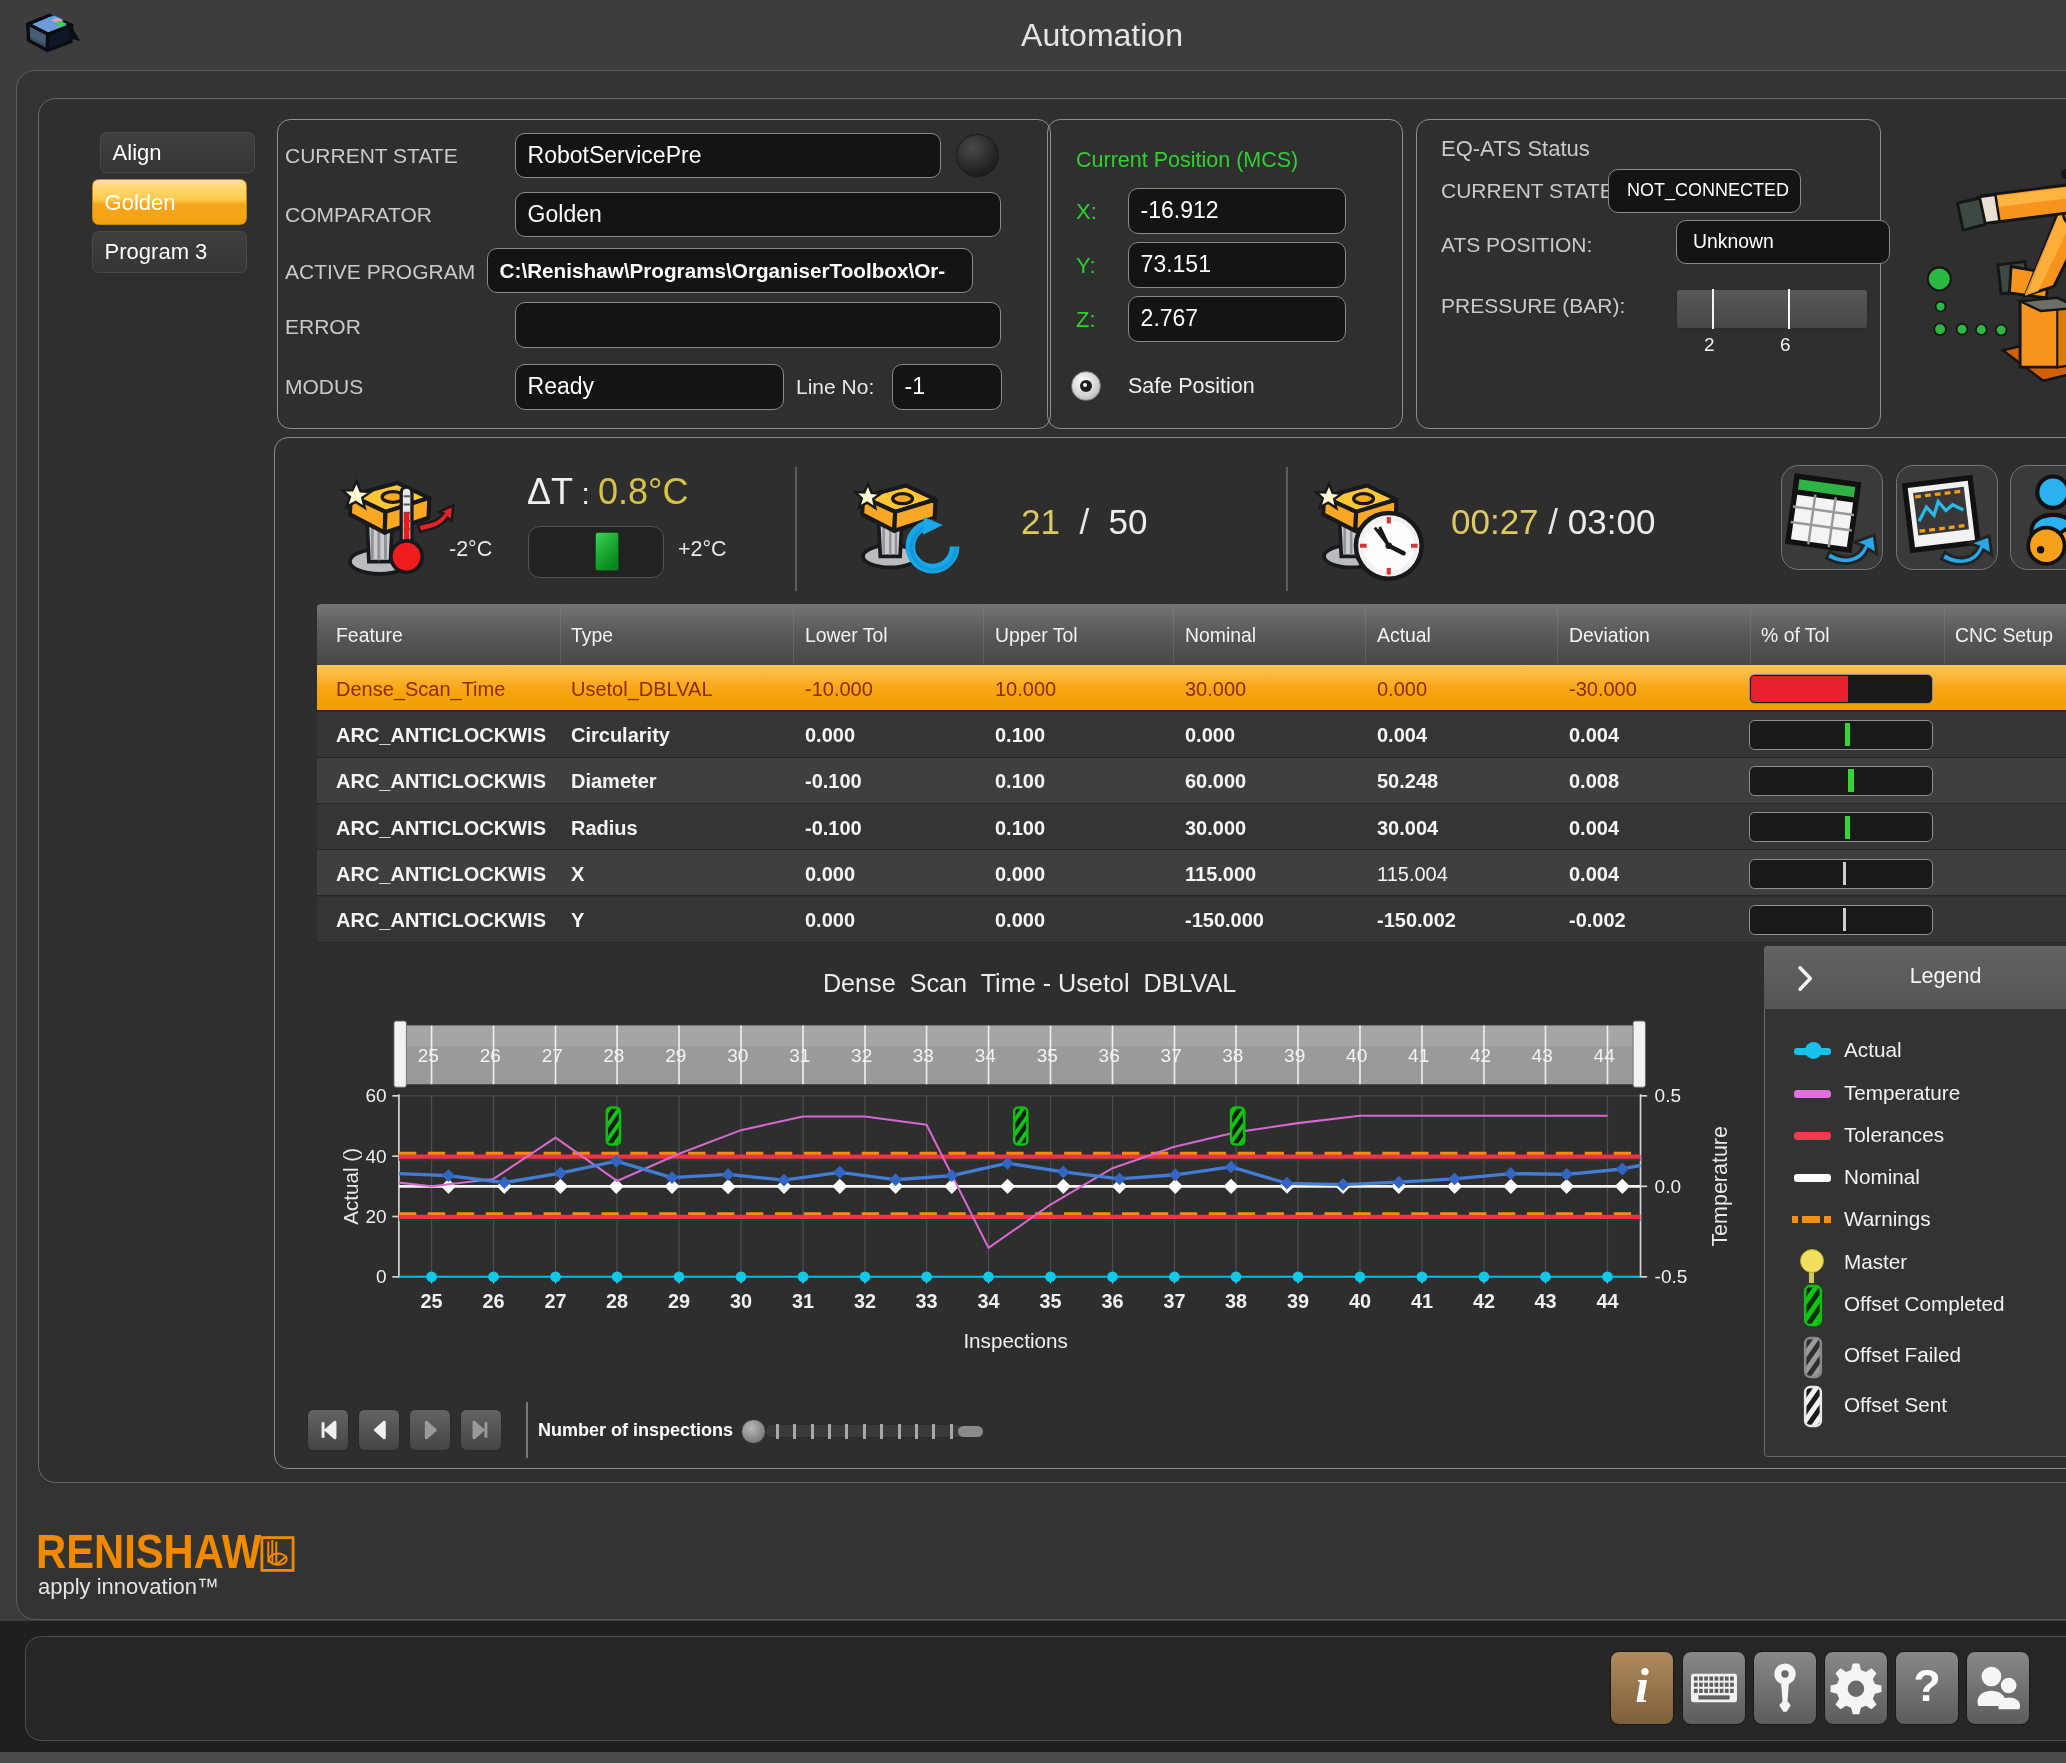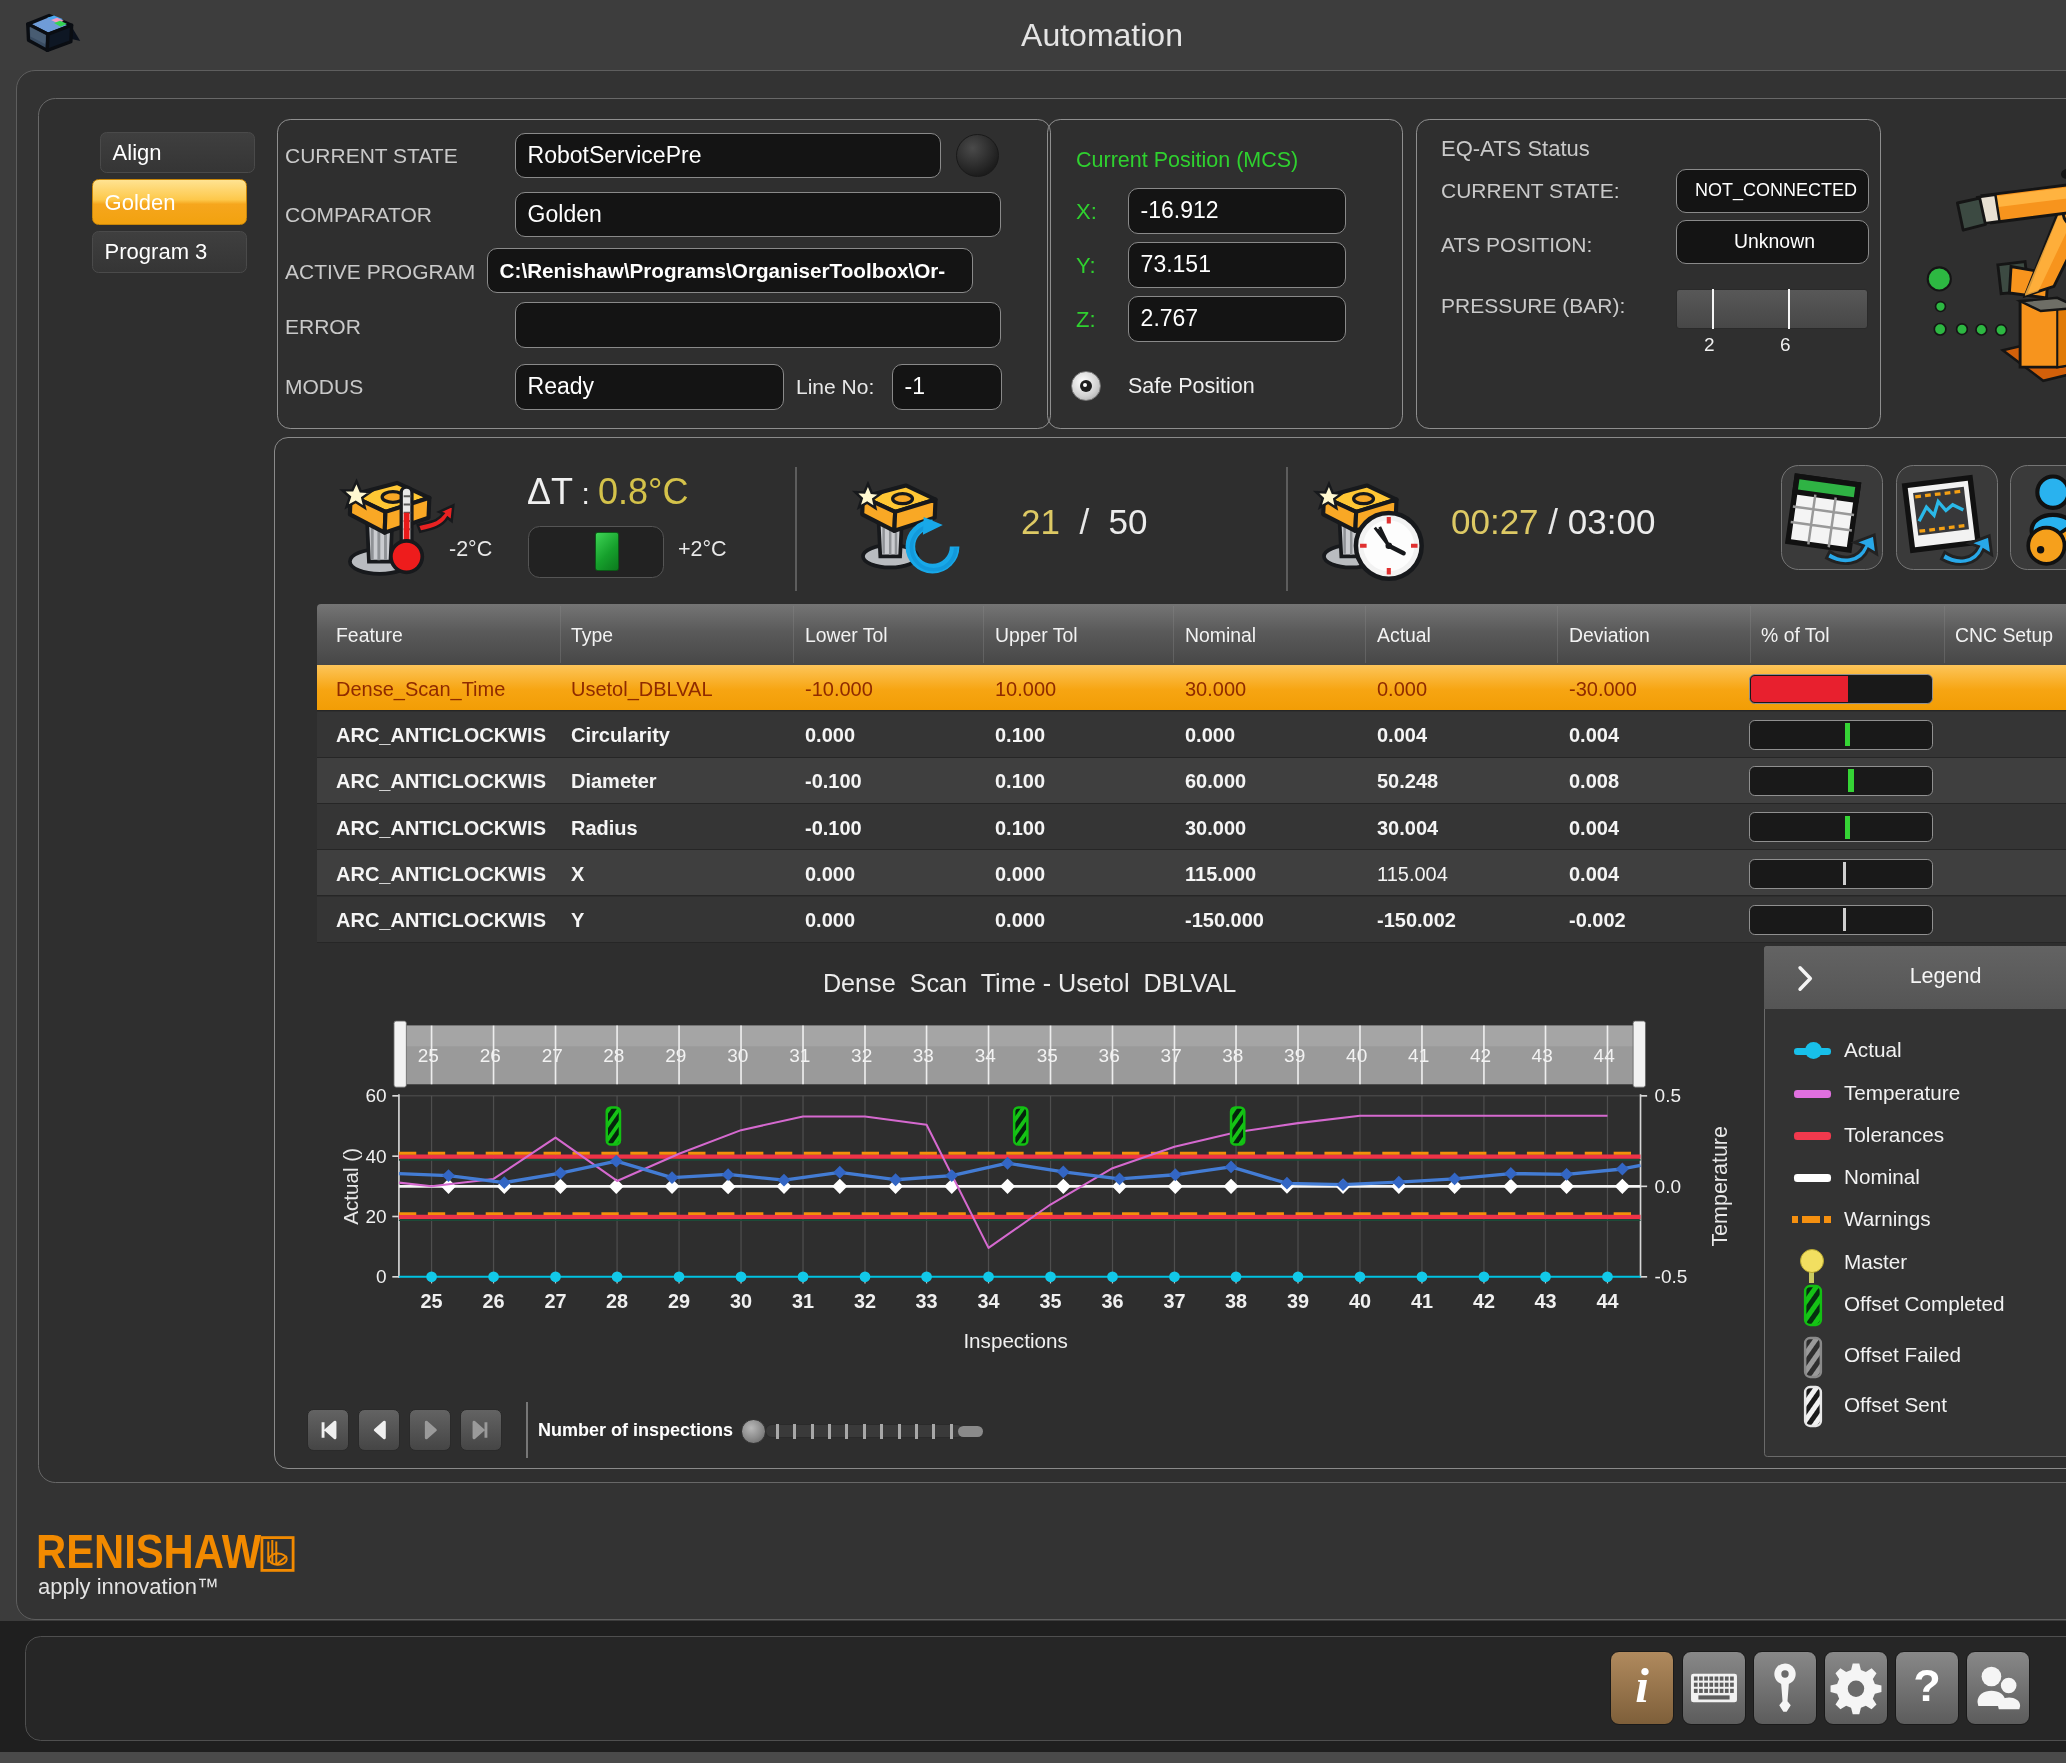--- a/index.html
+++ b/index.html
@@ -58,22 +58,22 @@
 <div class="p" style="left:1071px;top:371px;width:30px;height:30px;border-radius:50%;background:radial-gradient(circle at 40% 35%,#ffffff,#cfcfcf 60%,#9a9a9a);border:0.8px solid #777"></div>
 <div class="p" style="left:1080px;top:380px;width:12.4px;height:12.4px;border-radius:50%;background:#1e1e1e"></div>
 <div class="p" style="left:1083px;top:383px;width:4.1px;height:4.1px;border-radius:50%;background:#fff"></div>
 <div class="p" style="left:1128px;top:374px;color:#f0f0f0;font-size:21.5px">Safe Position</div>
 
 <div class="p panel" style="left:1416px;top:119px;width:465px;height:310px"></div>
 <div class="p lbl" style="left:1441px;top:136px;font-size:22px">EQ-ATS Status</div>
 <div class="p lbl" style="left:1441px;top:179px">CURRENT STATE:</div>
 <div class="p lbl" style="left:1441px;top:233px">ATS POSITION:</div>
 <div class="p lbl" style="left:1441px;top:294px">PRESSURE (BAR):</div>
-<div class="p inp" style="left:1676px;top:169px;width:193px;height:44px;font-size:18px;line-height:41px;text-align:center;padding-left:7px">NOT_CONNECTED</div>
-<div class="p inp" style="left:1676px;top:220px;width:193px;height:44px;font-size:19.4px;line-height:41px;text-align:center;padding-left:4px">Unknown</div>
+<div class="p inp" style="left:1608px;top:169px;width:193px;height:44px;font-size:18px;line-height:41px;text-align:center;padding-left:7px">NOT_CONNECTED</div>
+<div class="p inp" style="left:1676px;top:220px;width:214px;height:44px;font-size:19.4px;line-height:41px;text-align:left;padding-left:16px">Unknown</div>
 <div class="p" style="left:1676px;top:289px;width:192px;height:40px;background:linear-gradient(#585858,#474747);border:0.8px solid #2a2a2a;border-radius:3.3px"></div>
 <div class="p" style="left:1712px;top:289px;width:1.7px;height:40px;background:#f5f5f5"></div>
 <div class="p" style="left:1788px;top:289px;width:1.7px;height:40px;background:#f5f5f5"></div>
 <div class="p" style="left:1704px;top:334px;color:#f0f0f0;font-size:19px">2</div>
 <div class="p" style="left:1780px;top:334px;color:#f0f0f0;font-size:19px">6</div>
 
 <svg class="p" style="left:1917px;top:149px" width="231" height="240" viewBox="0 0 560 580">
 <path d="M208 487 L392 444 L496 515 L306 561 Z" fill="#d2600a" stroke="#151515" stroke-width="6"></path>
 <path d="M360 60 C 432 18 488 58 472 135" fill="none" stroke="#151515" stroke-width="22" stroke-linecap="round"></path>
 <path d="M446 158 C 486 245 476 308 432 338" fill="none" stroke="#151515" stroke-width="19" stroke-linecap="round"></path>

